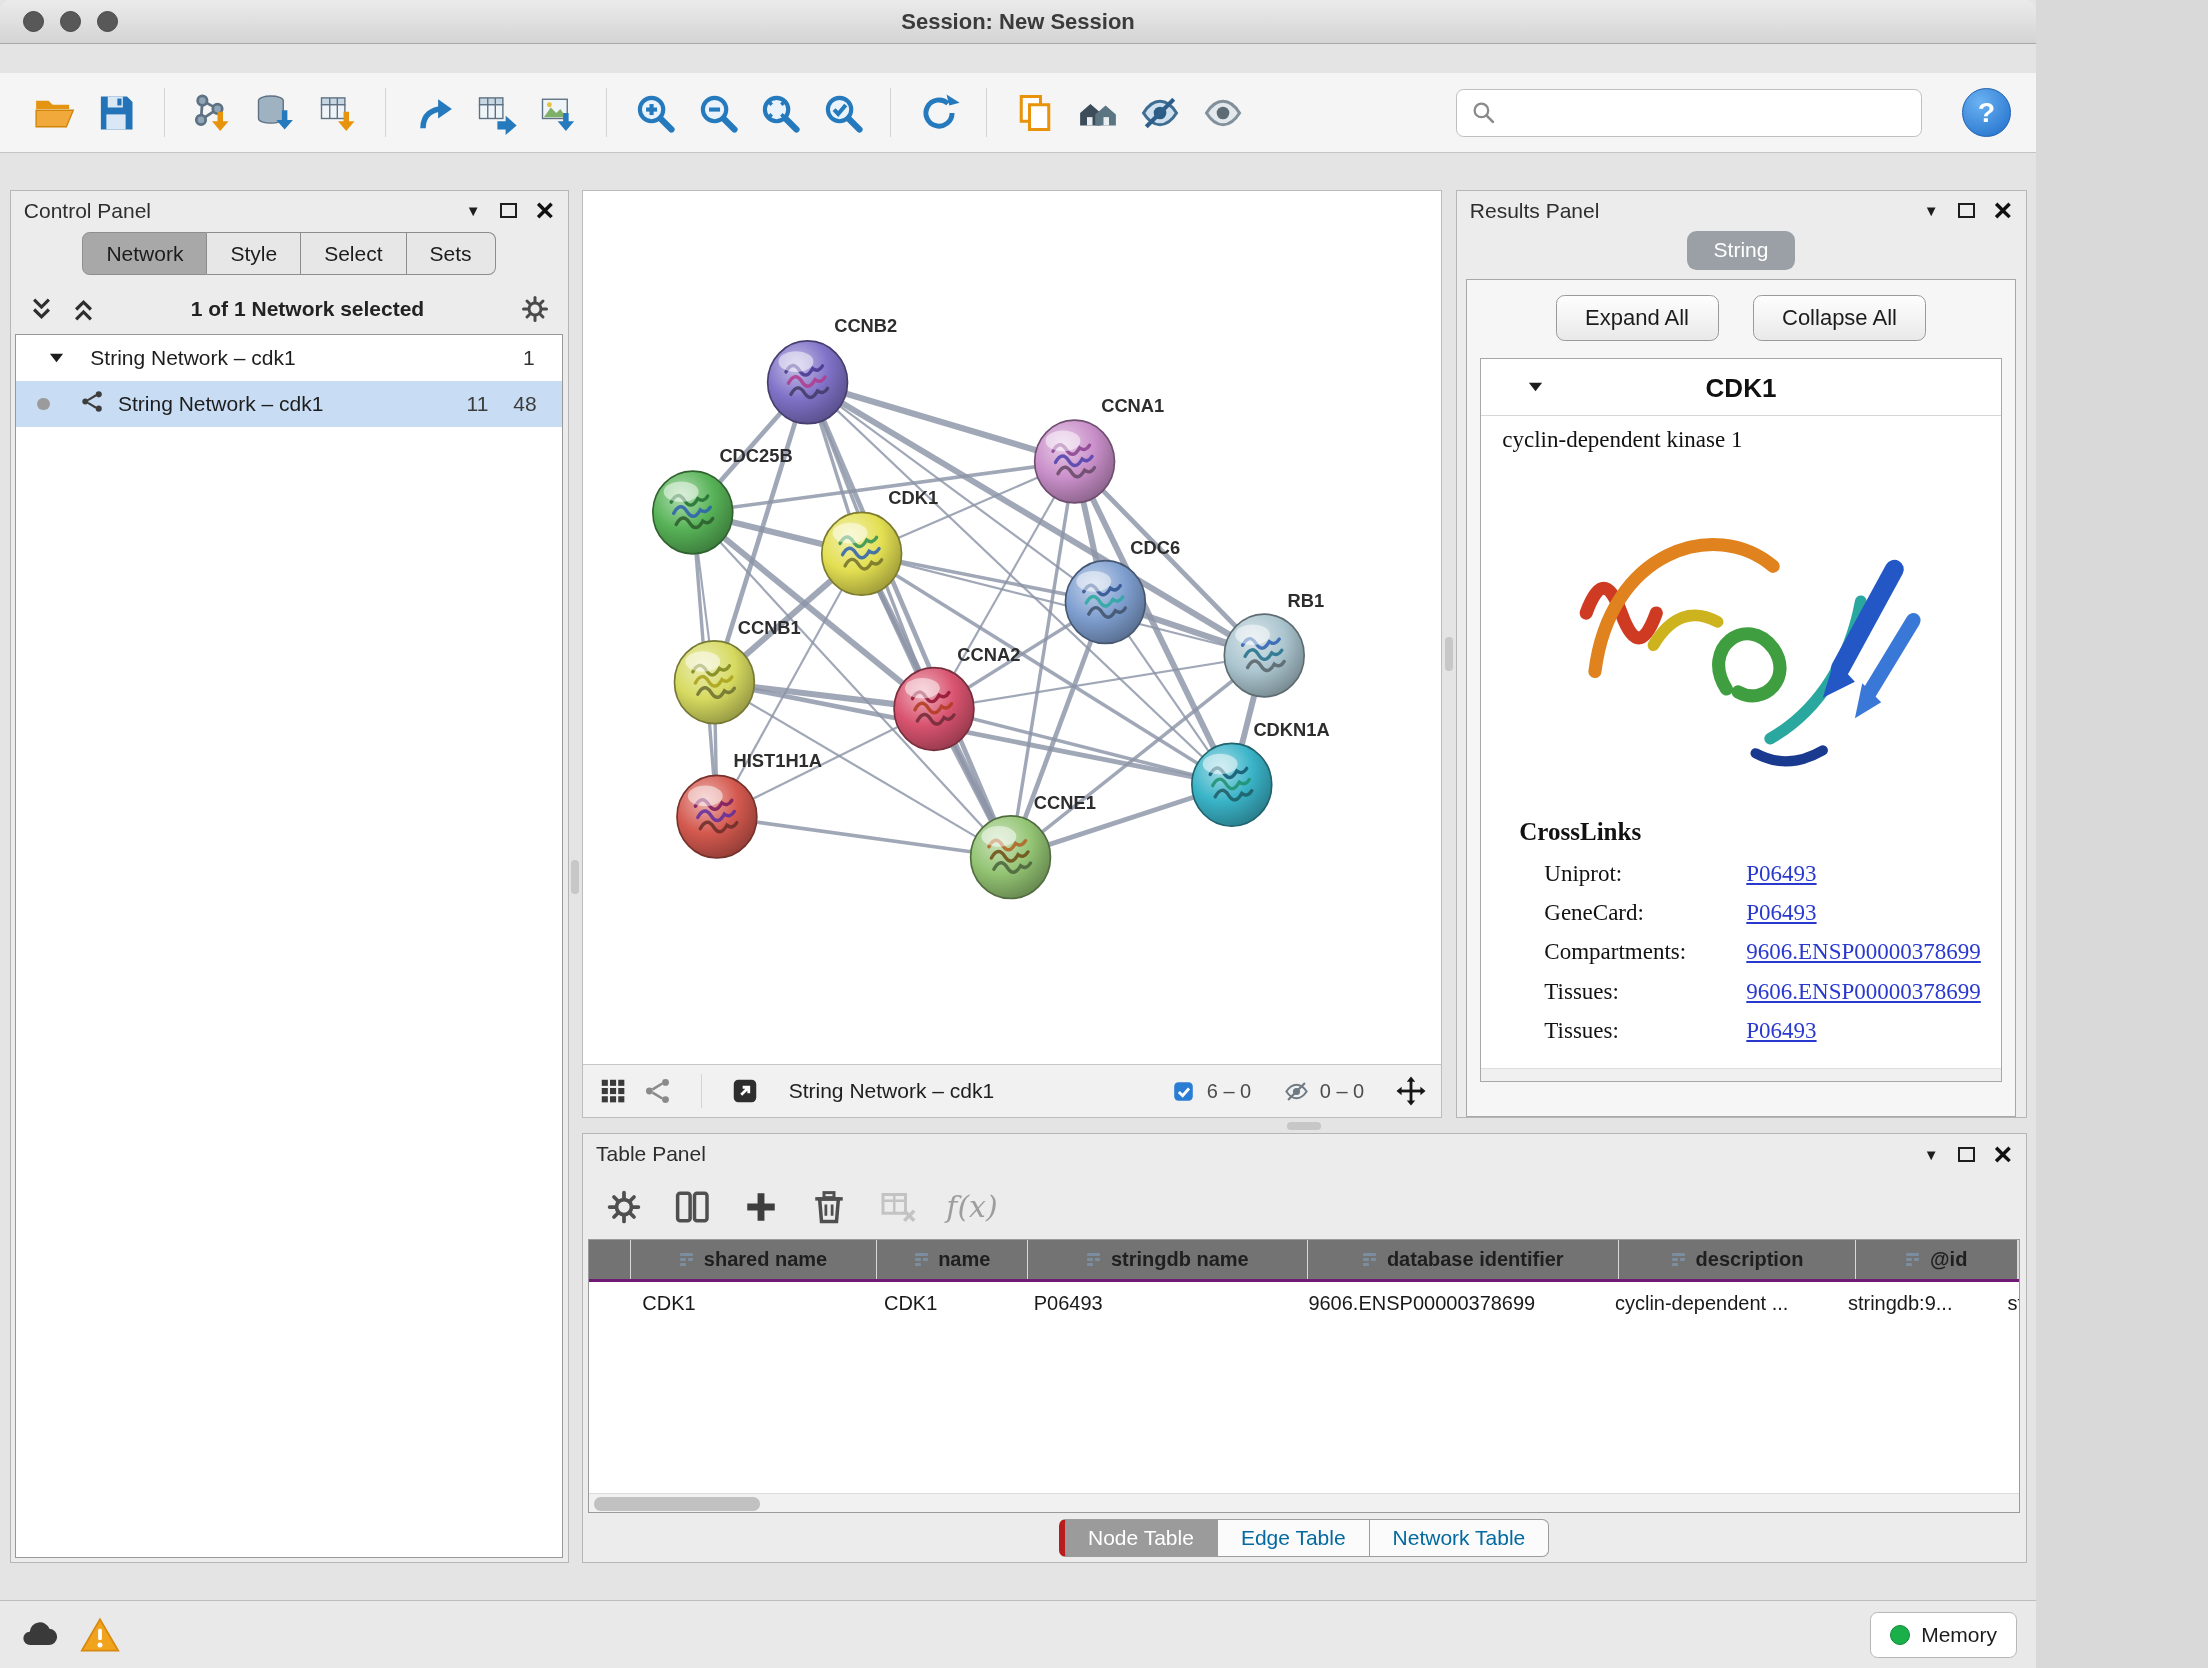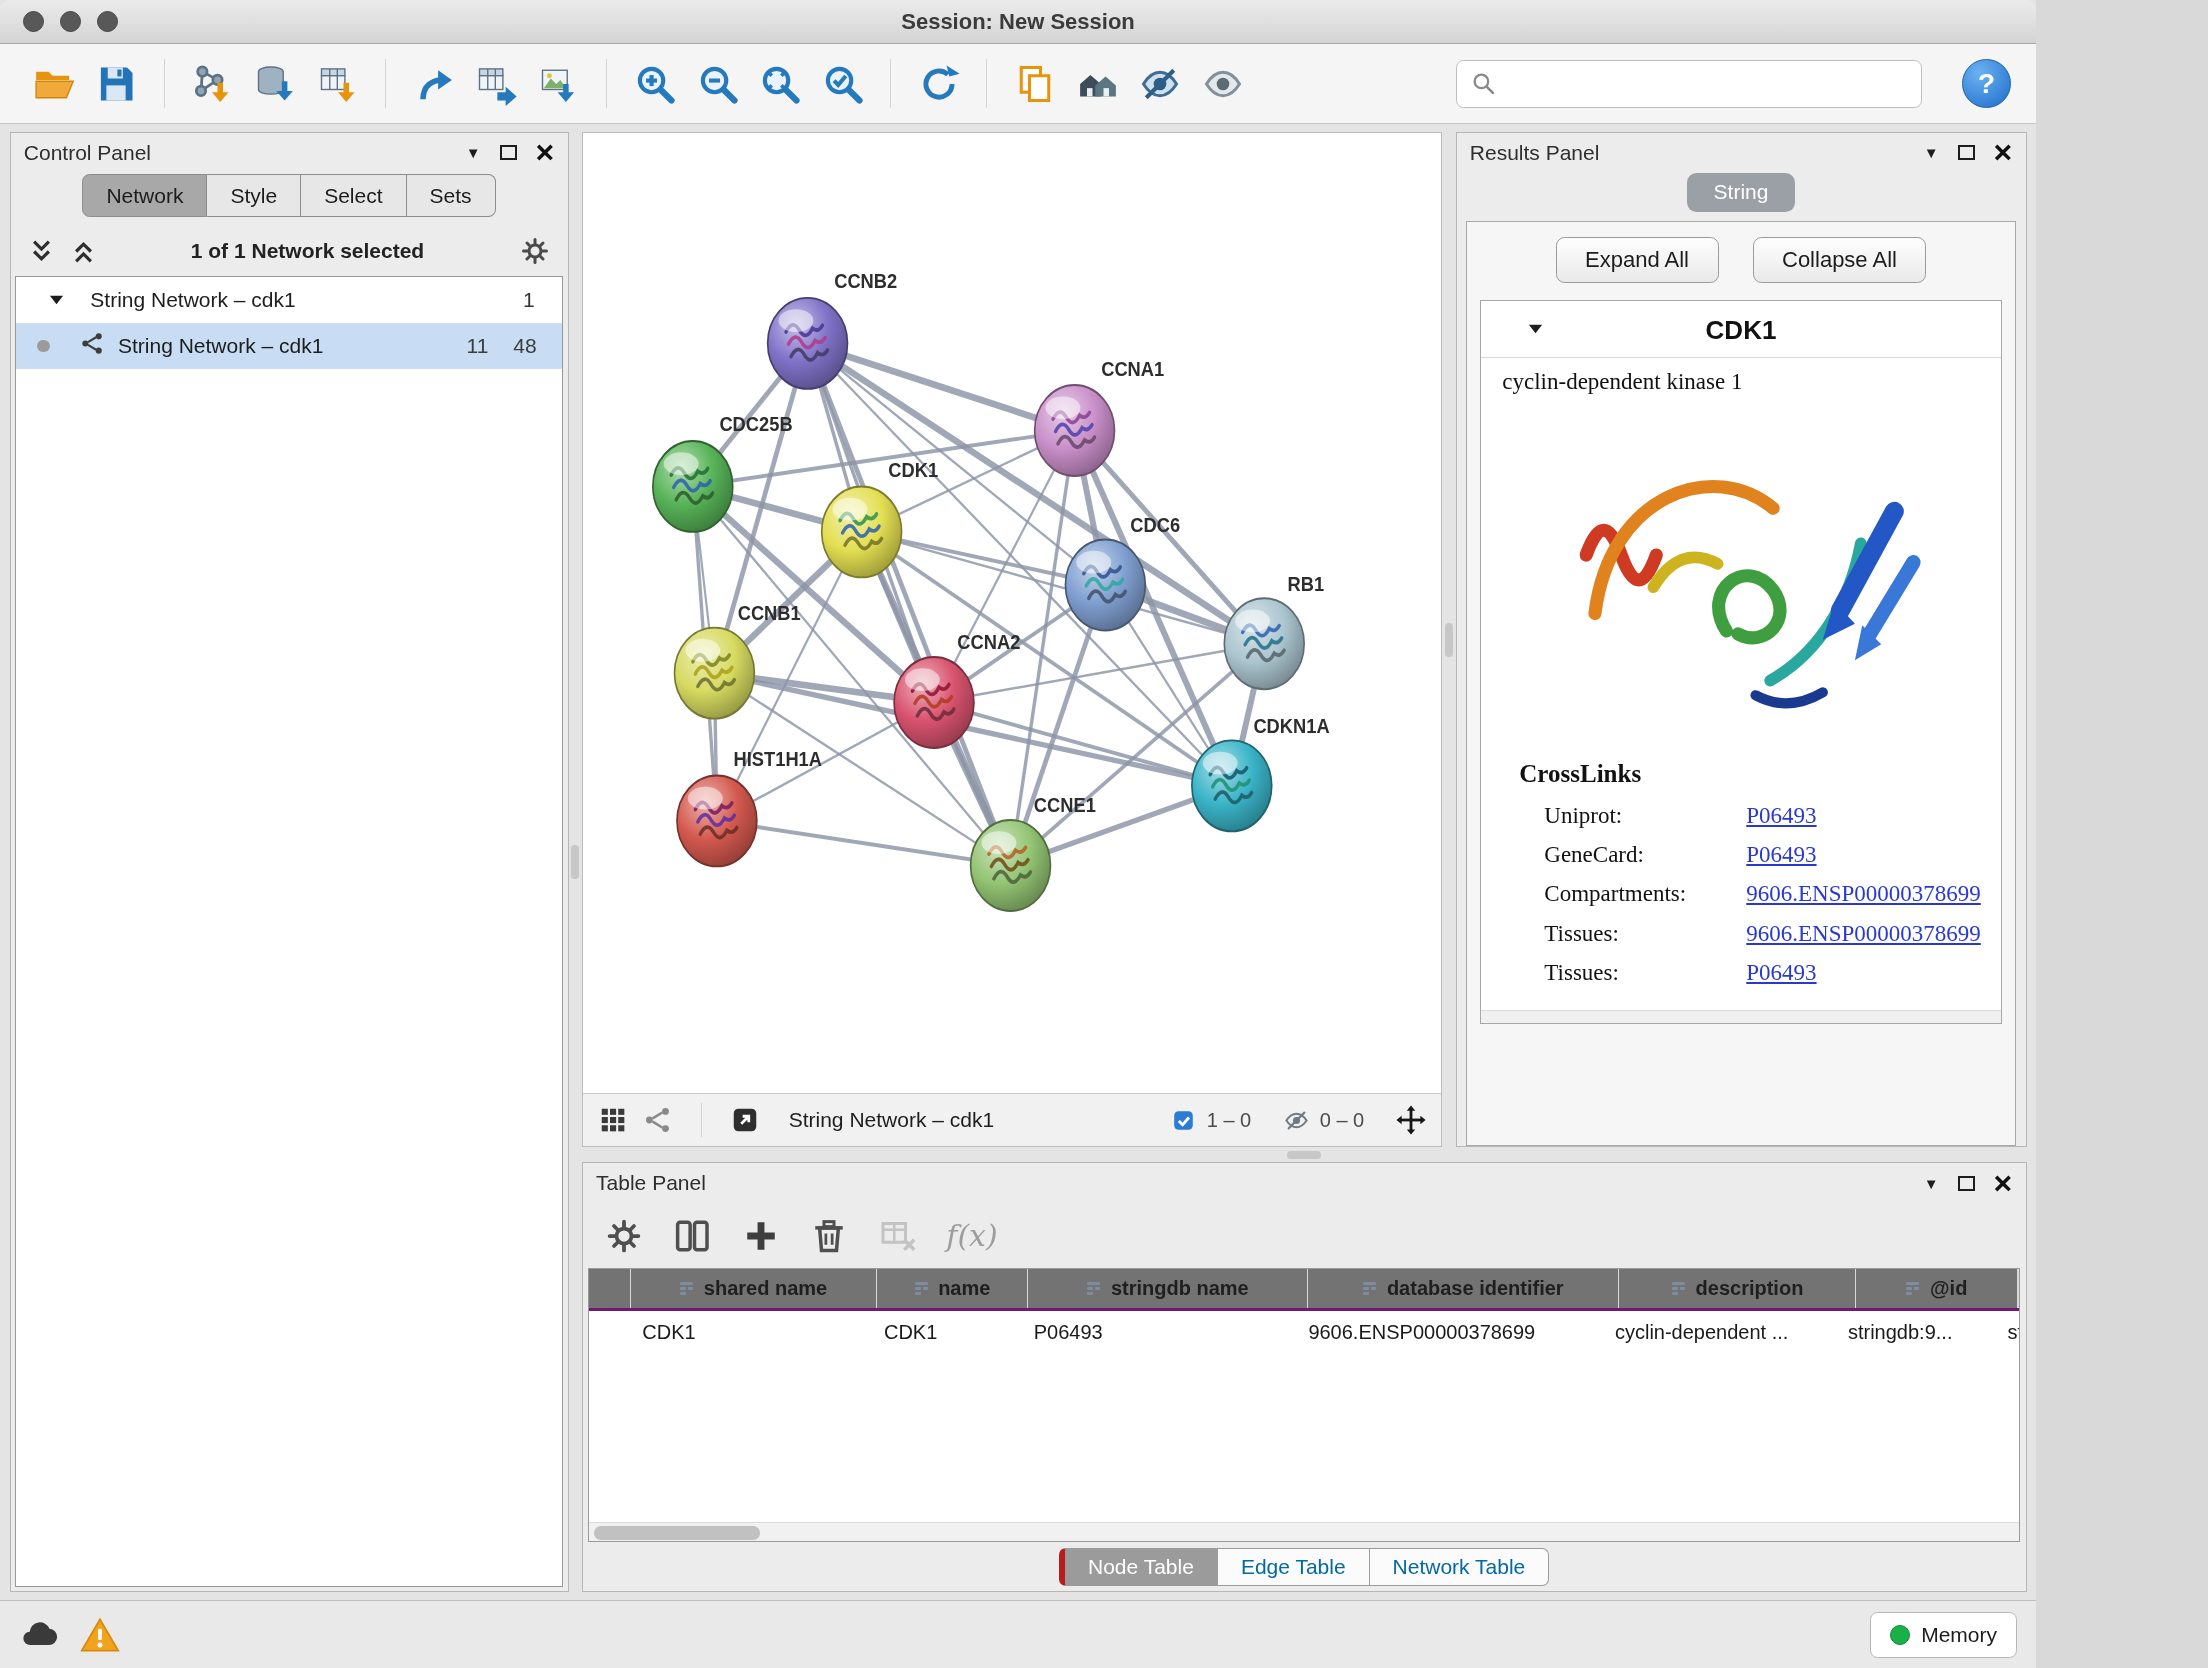--- a/index.html
+++ b/index.html
@@ -1,18 +1,18 @@
 <!DOCTYPE html>
 <html style="font-size:15px"><head>
 <meta charset="utf-8">
 <style>
   * { box-sizing:border-box; margin:0; padding:0; }
   html,body { width:2208px; height:1668px; }
   body { font-family:"Liberation Sans","DejaVu Sans",sans-serif; background:#d9d9d9; overflow:hidden; }
-  .window { width:2036px; height:1668px; display:flex; flex-direction:column; background:#e4e4e4; }
+  .window { width:2036px; height:1668px; display:flex; flex-direction:column; background:#e4e4e4;gap:29px; }
 
   
   .titlebar { flex:0 0 44px; background:linear-gradient(#ebebeb,#d4d4d4); border-bottom:1px solid #a8a8a8;
               position:relative; display:flex; align-items:center; justify-content:center; border-radius:11.4px 11.4px 0 0; }
   .traffic { position:absolute; left:23px; display:flex; gap:16px; }
   .tl { width:21px; height:21px; border-radius:50%; background:#585858; border:1px solid #464646; }
   .win-title { font-size:22px; font-weight:bold; color:#3b3b3b; }
 
   
   .toolbar { flex:0 0 80px; background:#f5f5f5; border-bottom:1px solid #c5c5c5; display:flex; align-items:center; padding:0 25px; gap:5.7px; }
@@ -598,21 +598,21 @@
                   <path d="M12 20l8-8M13.5 12H20v6.5" stroke="#fff" stroke-width="3" fill="none"></path>
                 </svg>
             </button>
             <span class="net-title">String Network – cdk1</span>
             <span class="nt-grow"></span>
             <span class="count-group">
               <svg viewBox="0 0 32 32">
                   <rect x="5" y="5" width="22" height="22" rx="5" fill="#2b7cd3"></rect>
                   <path d="M10.5 16.5l4.5 4.5 7.5-8.5" stroke="#fff" stroke-width="3.4" fill="none"></path>
                 </svg>
-              <span>1 – 0</span>
+              <span>6 – 0</span>
             </span>
             <span class="count-group">
               <svg viewBox="0 0 32 32">
                   <path d="M4 16c4-6 8-8 12-8s8 2 12 8c-4 6-8 8-12 8s-8-2-12-8z" fill="none" stroke="#6e7a84" stroke-width="2.4"></path>
                   <circle cx="16" cy="16" r="4.2" fill="#6e7a84"></circle>
                   <line x1="6" y1="26" x2="26" y2="6" stroke="#6e7a84" stroke-width="2.6"></line>
                 </svg>
               <span>0 – 0</span>
             </span>
             <button class="nt-btn">

